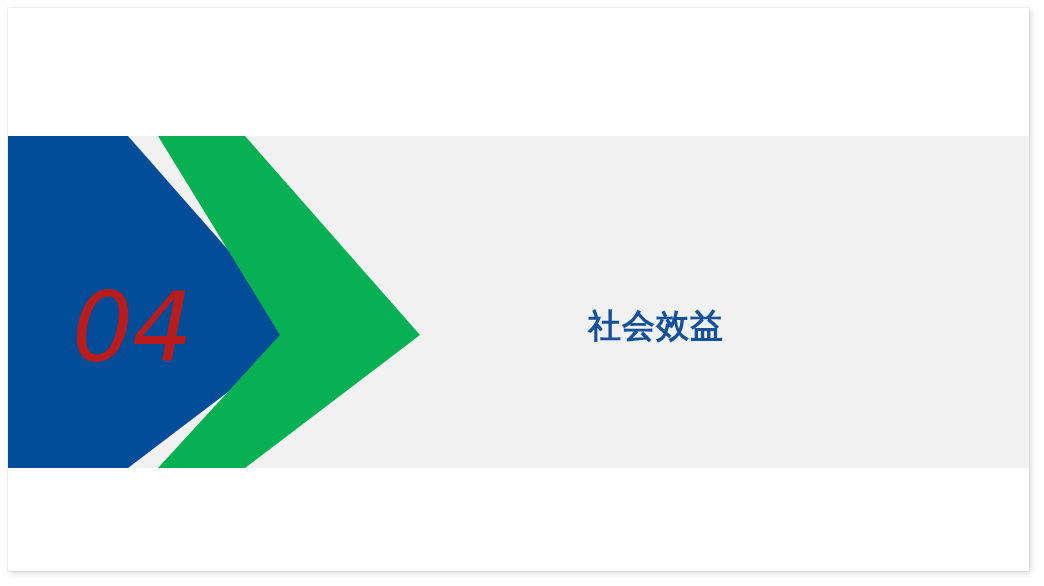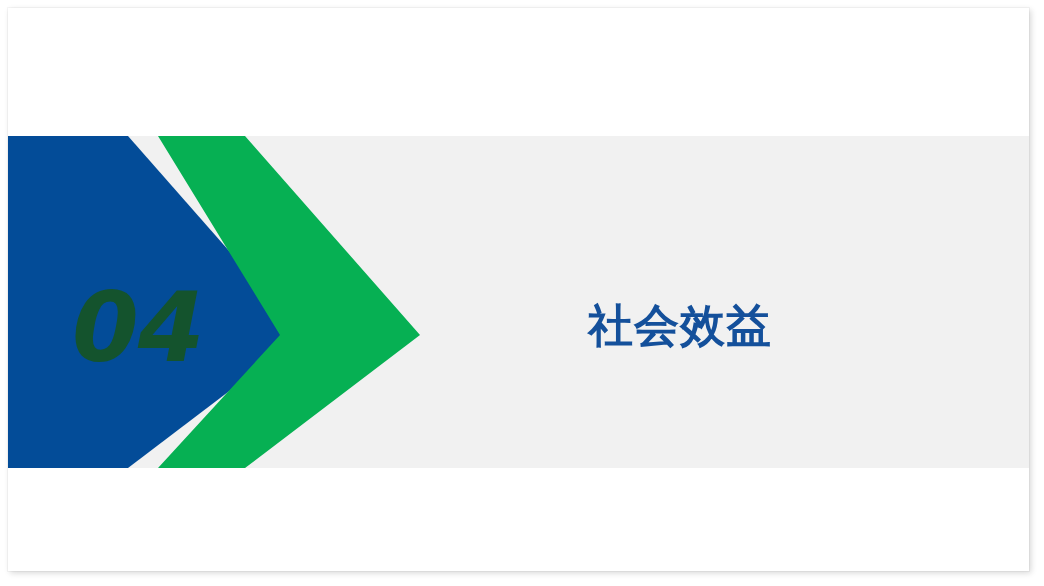--- a/index.html
+++ b/index.html
@@ -62,41 +62,41 @@
   
   #number {
     position: absolute;
     left: 64px;          
     top: 264px;          
     width: 150px;
     height: 112px;
     display: flex;
     align-items: center;
     justify-content: flex-start;
-    color: #14532d;
+    color: #b91c1c;
     font-family: "DejaVu Sans", "Liberation Sans", sans-serif;
     font-size: 96px;
-    font-weight: 700;
+    font-weight: 400;
     font-style: italic;
     line-height: 1;
     letter-spacing: -1px;
     user-select: none;
   }
 
   
   #title {
     position: absolute;
     left: 580px;         
     top: 288px;
     height: 60px;
     display: flex;
     align-items: center;
     color: #14509b;
     font-family: Liberation Sans, sans-serif;
-    font-size: 45px;
+    font-size: 33px;
     font-weight: 700;
     letter-spacing: 1px;
     white-space: nowrap;
     user-select: none;
   }
 </style>
 </head>
 <body>
 
 <div id="canvas">

